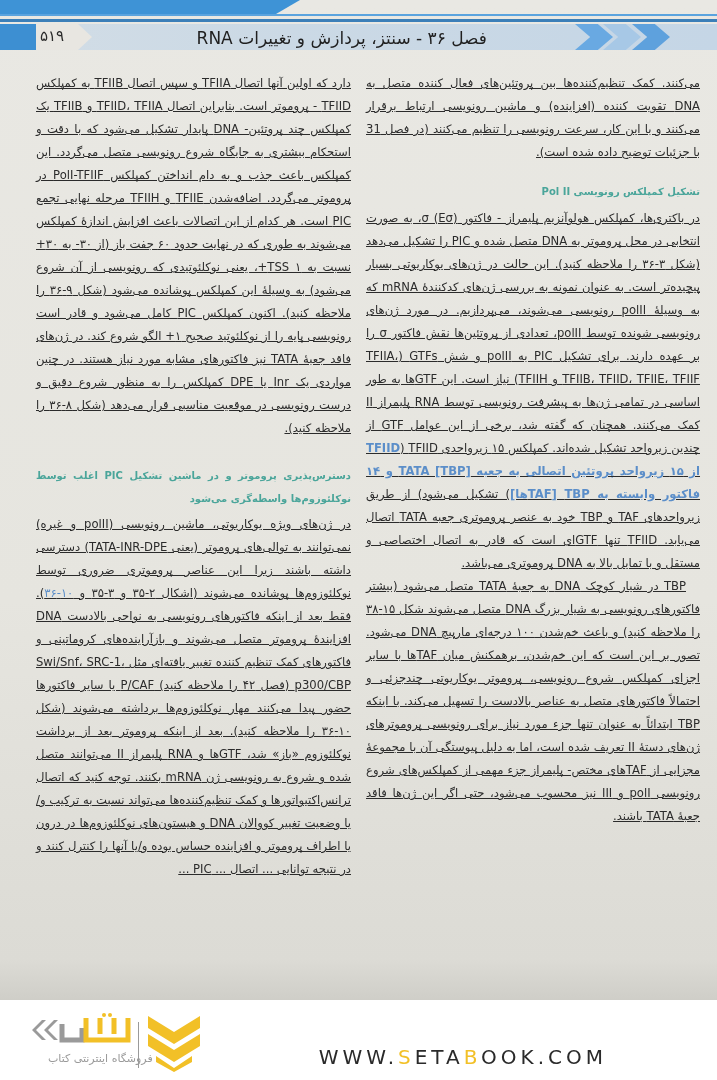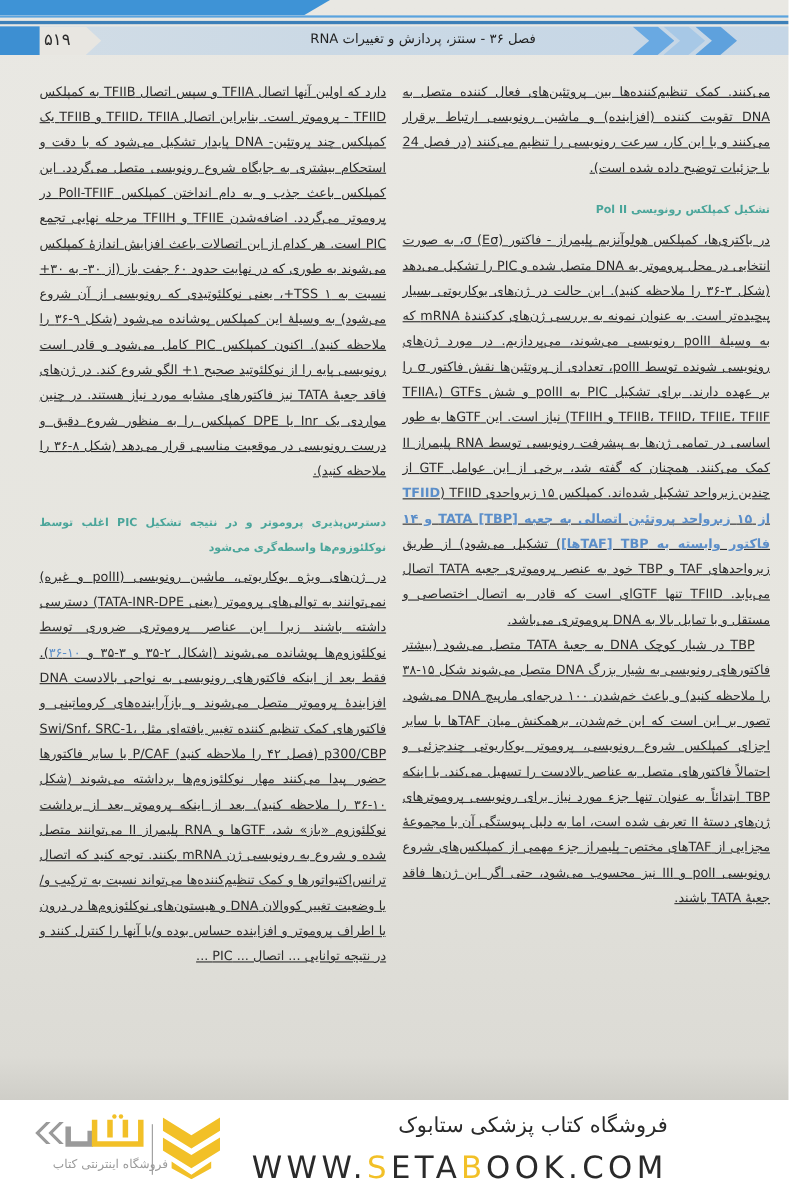--- a/index.html
+++ b/index.html
@@ -28,21 +28,21 @@
   .hdr-tri {
     position: absolute; left: 36px; top: 24px; width: 56px; height: 26px;
     background: #e8e6e1;
     clip-path: polygon(0 0, 75% 0, 100% 50%, 75% 100%, 0 100%);
   }
   .page-number {
     position: absolute; left: 40px; top: 27px; font-size: 15px; color: #2a2a2a;
     font-family: "DejaVu Sans", sans-serif; letter-spacing: 1px;
   }
   .chapter-title {
-    position: absolute; right: 230px; top: 28px; font-size: 12px; color: #1f1f1f;
+    position: absolute; right: 230px; top: 28px; font-size: 17px; color: #1f1f1f;
     direction: rtl; white-space: nowrap;
   }
   .chev {
     position: absolute; top: 24px; width: 38px; height: 26px;
     clip-path: polygon(0 0, 60% 0, 100% 50%, 60% 100%, 0 100%, 40% 50%);
   }
   .chev.c1 { left: 575px; background: #69a9e2; }
   .chev.c2 { left: 603px; background: #a7c8e6; }
   .chev.c3 { left: 632px; background: #5ea1dd; }
 
@@ -63,21 +63,21 @@
   .col .hl-blue { color: #5b8ec9; font-weight: bold; }
   .col .ref-blue { color: #5b8ec9; }
   .col p.indent { text-indent: 14px; }
 
   
   .footer { position: absolute; left: 0; top: 1000px; width: 717px; height: 80px; background: #ffffff; }
   .store-name {
     position: absolute; right: 110px; top: 12px; font-size: 19px; color: #2a2a2a; direction: rtl;
   }
   .store-url {
-    position: absolute; right: 110px; top: 45px; font-size: 28px; color: #2a2a2a;
+    position: absolute; right: 110px; top: 45px; font-size: 20px; color: #2a2a2a;
     letter-spacing: 4px; font-family: "DejaVu Sans", sans-serif;
   }
   .store-url .accent { color: #f2c027; }
   .logo-chevrons { position: absolute; left: 148px; top: 12px; width: 52px; height: 60px; }
   .logo-divider { position: absolute; left: 138px; top: 22px; width: 1px; height: 46px; background: #9a9a9a; }
   .logo-mark { position: absolute; left: 28px; top: 12px; width: 104px; height: 36px; }
   .logo-sub { position: absolute; left: 48px; top: 52px; font-size: 11px; color: #9a9a9a; direction: rtl; }
 </style>
 </head>
 <body>
@@ -90,29 +90,29 @@
   <div class="hdr-bar"></div>
   <div class="hdr-leftblock"></div>
   <div class="hdr-tri"></div>
   <div class="page-number">۵۱۹</div>
   <div class="chapter-title">فصل ۳۶ - سنتز، پردازش و تغییرات RNA</div>
   <div class="chev c1"></div>
   <div class="chev c2"></div>
   <div class="chev c3"></div>
 
   <div class="col right">
-    <p>می‌کنند. کمک تنظیم‌کننده‌ها بین پروتئین‌های فعال کننده متصل به DNA تقویت کننده (افزاینده) و ماشین رونویسی ارتباط برقرار می‌کنند و با این کار، سرعت رونویسی را تنظیم می‌کنند (در فصل 24 با جزئیات توضیح داده شده است).</p>
+    <p>می‌کنند. کمک تنظیم‌کننده‌ها بین پروتئین‌های فعال کننده متصل به DNA تقویت کننده (افزاینده) و ماشین رونویسی ارتباط برقرار می‌کنند و با این کار، سرعت رونویسی را تنظیم می‌کنند (در فصل 31 با جزئیات توضیح داده شده است).</p>
     <div class="sec-head">تشکیل کمپلکس رونویسی Pol II</div>
     <p><span>در باکتری‌ها، کمپلکس هولوآنزیم پلیمراز - فاکتور σ (Eσ)، به صورت انتخابی در محل پروموتر به DNA متصل شده و PIC را تشکیل می‌دهد (شکل ۳-۳۶ را ملاحظه کنید). این حالت در ژن‌های یوکاریوتی بسیار پیچیده‌تر است. به عنوان نمونه به بررسی ژن‌های کدکنندهٔ mRNA که به وسیلهٔ polII رونویسی می‌شوند، می‌پردازیم. در مورد ژن‌های رونویسی شونده توسط polII، تعدادی از پروتئین‌ها نقش فاکتور σ را بر عهده دارند. برای تشکیل PIC به polII و شش GTFs (TFIIA، TFIIB، TFIID، TFIIE، TFIIF و TFIIH) نیاز است. این GTFها به طور اساسی در تمامی ژن‌ها به پیشرفت رونویسی توسط RNA پلیمراز II کمک می‌کنند. همچنان که گفته شد، برخی از این عوامل GTF از چندین زیرواحد تشکیل شده‌اند. کمپلکس ۱۵ زیرواحدی TFIID (</span><span class="hl-blue">TFIID از ۱۵ زیرواحد پروتئین اتصالی به جعبه TATA [TBP] و ۱۴ فاکتور وابسته به TBP [TAFها]</span><span>) تشکیل می‌شود) از طریق زیرواحدهای TAF و TBP خود به عنصر پروموتری جعبه TATA اتصال می‌یابد. TFIID تنها GTFای است که قادر به اتصال اختصاصی و مستقل و با تمایل بالا به DNA پروموتری می‌باشد.</span></p>
     <p class="indent">TBP در شیار کوچک DNA به جعبهٔ TATA متصل می‌شود (بیشتر فاکتورهای رونویسی به شیار بزرگ DNA متصل می‌شوند شکل ۱۵-۳۸ را ملاحظه کنید) و باعث خم‌شدن ۱۰۰ درجه‌ای مارپیچ DNA می‌شود. تصور بر این است که این خم‌شدن، برهمکنش میان TAFها با سایر اجزای کمپلکس شروع رونویسی، پروموتر یوکاریوتی چندجزئی و احتمالاً فاکتورهای متصل به عناصر بالادست را تسهیل می‌کند. با اینکه TBP ابتدائاً به عنوان تنها جزء مورد نیاز برای رونویسی پروموترهای ژن‌های دستهٔ II تعریف شده است، اما به دلیل پیوستگی آن با مجموعهٔ مجزایی از TAFهای مختص- پلیمراز جزء مهمی از کمپلکس‌های شروع رونویسی polI و III نیز محسوب می‌شود، حتی اگر این ژن‌ها فاقد جعبهٔ TATA باشند.</p>
   </div>
 
   <div class="col left">
     <p>دارد که اولین آنها اتصال TFIIA و سپس اتصال TFIIB به کمپلکس TFIID - پروموتر است. بنابراین اتصال TFIID، TFIIA و TFIIB یک کمپلکس چند پروتئین- DNA پایدار تشکیل می‌شود که با دقت و استحکام بیشتری به جایگاه شروع رونویسی متصل می‌گردد. این کمپلکس باعث جذب و به دام انداختن کمپلکس PolI-TFIIF در پروموتر می‌گردد. اضافه‌شدن TFIIE و TFIIH مرحله نهایی تجمع PIC است. هر کدام از این اتصالات باعث افزایش اندازهٔ کمپلکس می‌شوند به طوری که در نهایت حدود ۶۰ جفت باز (از ۳۰- به ۳۰+ نسبت به TSS ۱+، یعنی نوکلئوتیدی که رونویسی از آن شروع می‌شود) به وسیلهٔ این کمپلکس پوشانده می‌شود (شکل ۹-۳۶ را ملاحظه کنید). اکنون کمپلکس PIC کامل می‌شود و قادر است رونویسی پایه را از نوکلئوتید صحیح ۱+ الگو شروع کند. در ژن‌های فاقد جعبهٔ TATA نیز فاکتورهای مشابه مورد نیاز هستند. در چنین مواردی یک Inr یا DPE کمپلکس را به منظور شروع دقیق و درست رونویسی در موقعیت مناسبی قرار می‌دهد (شکل ۸-۳۶ را ملاحظه کنید).</p>
-    <div class="sec-head two">دسترس‌پذیری پروموتر و در نتیجه تشکیل PIC اغلب توسط نوکلئوزوم‌ها واسطه‌گری می‌شود</div>
+    <div class="sec-head two">دسترس‌پذیری پروموتر و در ماشین تشکیل PIC اغلب توسط نوکلئوزوم‌ها واسطه‌گری می‌شود</div>
     <p><span>در ژن‌های ویژه یوکاریوتی، ماشین رونویسی (polII و غیره) نمی‌توانند به توالی‌های پروموتر (یعنی TATA-INR-DPE) دسترسی داشته باشند زیرا این عناصر پروموتری ضروری توسط نوکلئوزوم‌ها پوشانده می‌شوند (اشکال ۲-۳۵ و ۳-۳۵ و </span><span class="ref-blue">۱۰-۳۶</span><span>). فقط بعد از اینکه فاکتورهای رونویسی به نواحی بالادست DNA افزایندهٔ پروموتر متصل می‌شوند و بازآرایند‌ه‌های کروماتینی و فاکتورهای کمک تنظیم کننده تغییر یافته‌ای مثل Swi/Snf، SRC-1، p300/CBP (فصل ۴۲ را ملاحظه کنید) P/CAF یا سایر فاکتورها حضور پیدا می‌کنند مهار نوکلئوزوم‌ها برداشته می‌شوند (شکل ۱۰-۳۶ را ملاحظه کنید). بعد از اینکه پروموتر بعد از برداشت نوکلئوزوم «باز» شد، GTFها و RNA پلیمراز II می‌توانند متصل شده و شروع به رونویسی ژن mRNA بکنند. توجه کنید که اتصال ترانس‌اکتیواتورها و کمک تنظیم‌کننده‌ها می‌تواند نسبت به ترکیب و/یا وضعیت تغییر کووالان DNA و هیستون‌های نوکلئوزوم‌ها در درون یا اطراف پروموتر و افزاینده حساس بوده و/یا آنها را کنترل کنند و در نتیجه توانایی ... اتصال ... PIC ...</span></p>
   </div>
 </div>
 
 <div class="footer">
   <div class="logo-mark">
     <svg width="104" height="36" viewBox="0 0 104 36">
       <path d="M4 18 L14 8 L18 8 L8 18 L18 28 L14 28 Z" fill="#9a9a9a"></path>
       <path d="M16 18 L26 8 L30 8 L20 18 L30 28 L26 28 Z" fill="#9a9a9a"></path>
       <path d="M34 12 L34 28 L54 28 L54 16" stroke="#9a9a9a" stroke-width="5" fill="none"></path>
@@ -123,15 +123,14 @@
   </div>
   <div class="logo-sub">فروشگاه اینترنتی کتاب</div>
   <div class="logo-divider"></div>
   <div class="logo-chevrons">
     <svg width="52" height="60" viewBox="0 0 52 60">
       <path d="M0 4 L26 20 L52 4 L52 16 L26 32 L0 16 Z" fill="#f2c027"></path>
       <path d="M0 22 L26 38 L52 22 L52 34 L26 50 L0 34 Z" fill="#f2c027"></path>
       <path d="M8 44 L26 56 L44 44 L44 50 L26 60 L8 50 Z" fill="#f2c027"></path>
     </svg>
   </div>
-  <div class="store-name">فروشگاه کتاب پزشکی ستابوک</div>
   <div class="store-url"><span>WWW.</span><span class="accent">S</span><span>ETA</span><span class="accent">B</span><span>OOK.COM</span></div>
 </div>
 
 </body></html>

